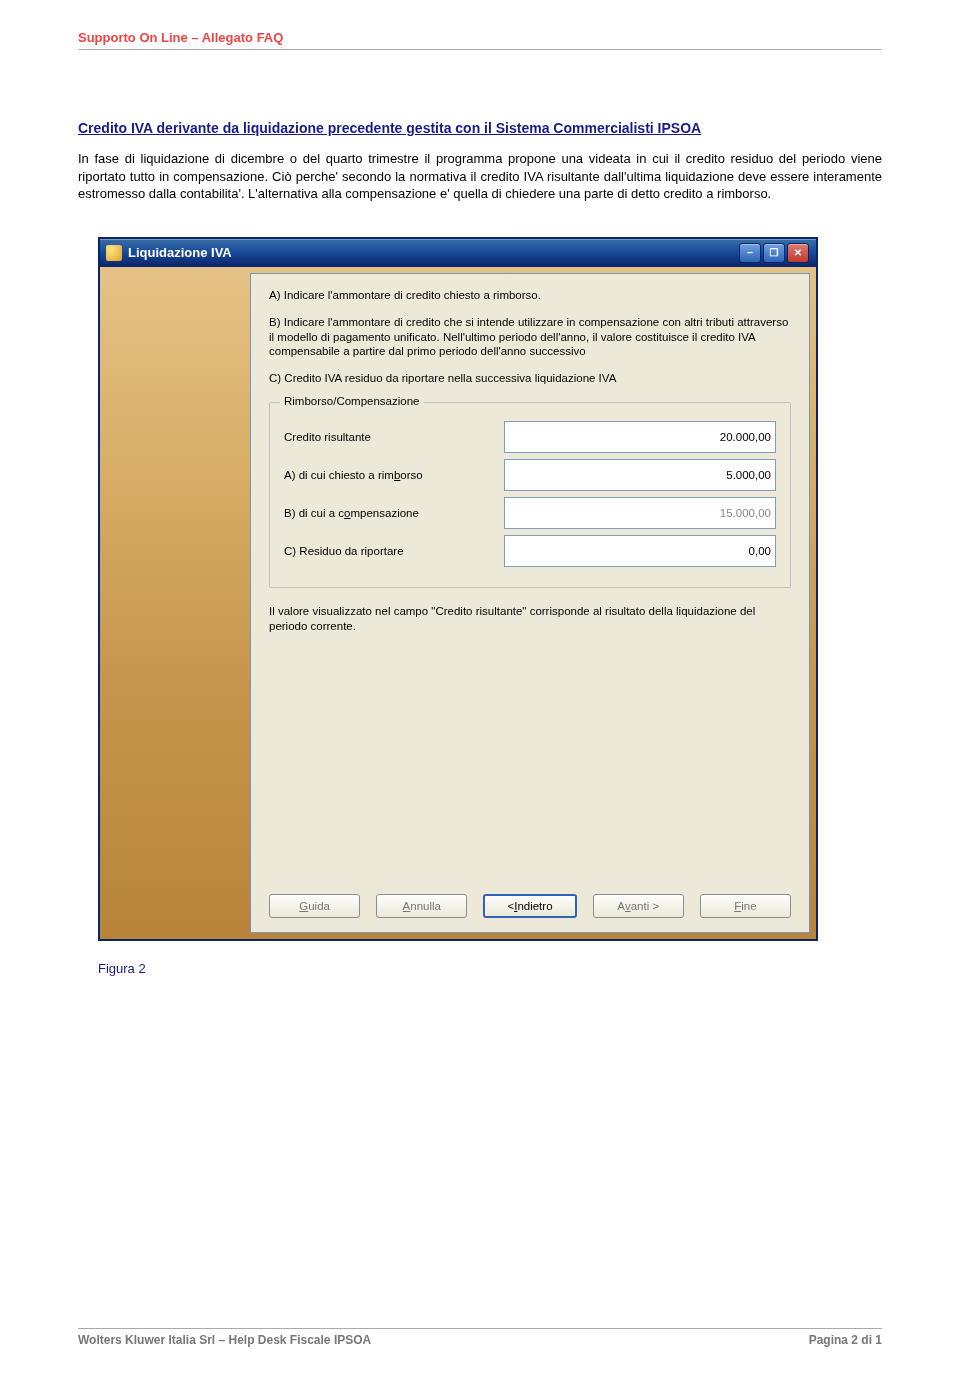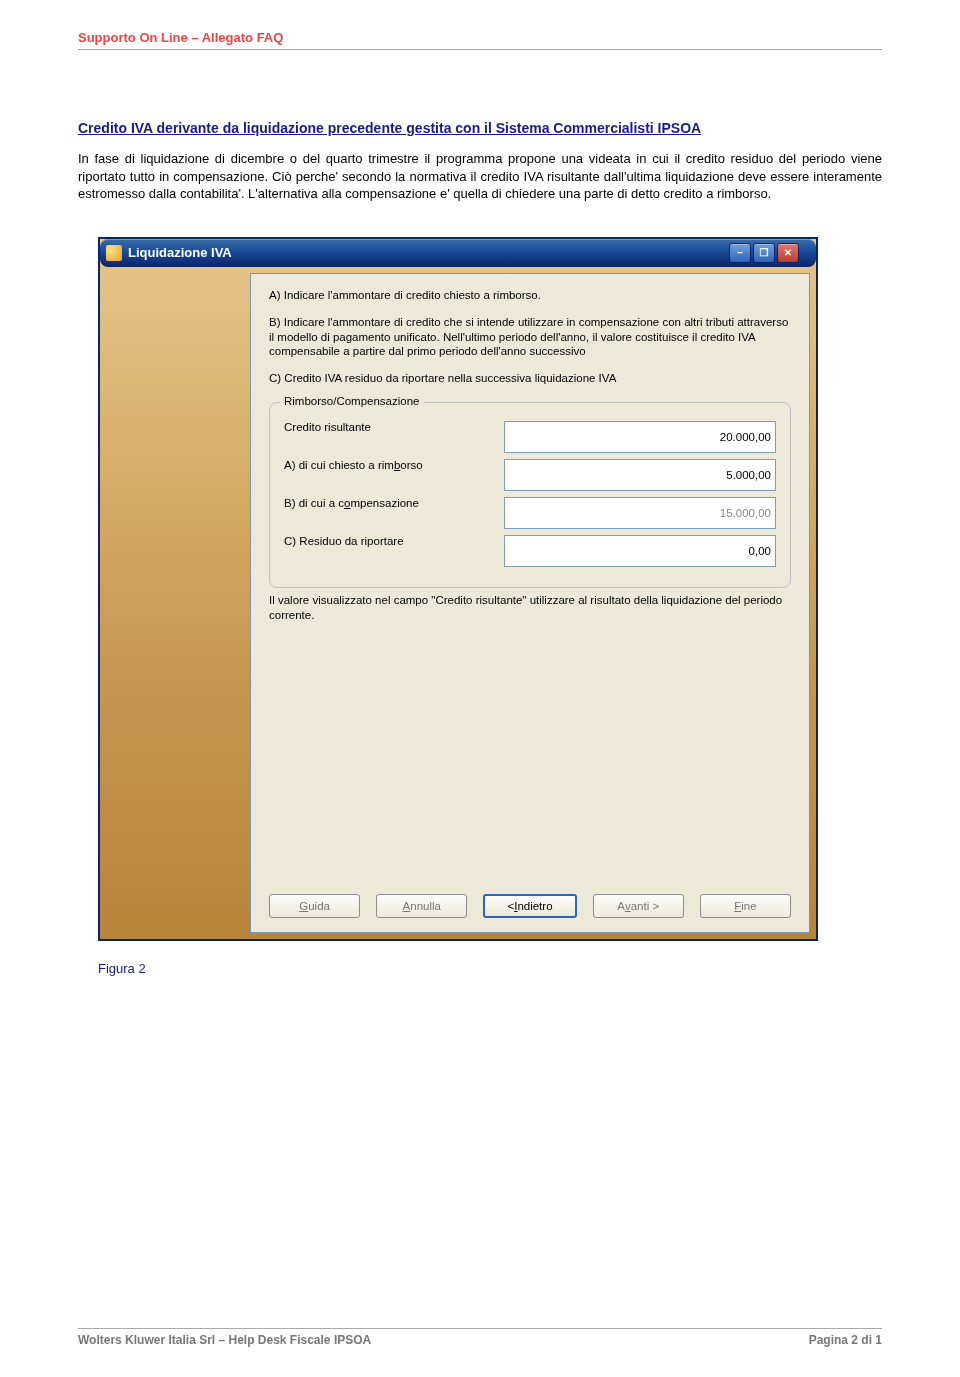--- a/index.html
+++ b/index.html
@@ -43,26 +43,25 @@
   .app-window {
     border: 2px solid #0a246a;
     background: linear-gradient(#e6c58a, #d9b06a 30%, #c89850 60%, #b7843a);
     font-family: Tahoma, Verdana, sans-serif;
   }
   .titlebar {
     height: 28px;
     background: linear-gradient(#3a6ea5, #1c4f9c 40%, #0a246a);
     display: flex;
     align-items: center;
-    padding: 0 17px 0 6px;
+    padding: 0 7px 0 6px;
     color: #fff;
     font-weight: bold;
     font-size: 13px;
     box-shadow: inset 0 1px 0 rgba(255,255,255,0.3);
-    border-radius: 8px;
   }
   .titlebar .app-icon {
     width: 16px; height: 16px;
     background: radial-gradient(circle at 30% 30%, #ffe680, #e0a030);
     border-radius: 2px;
     margin-right: 6px;
   }
   .titlebar .spacer { flex: 1; }
   .win-btn {
     width: 22px; height: 20px;
@@ -82,35 +81,35 @@
     padding: 14px 18px 14px 18px;
     min-height: 660px;
     display: flex;
     flex-direction: column;
     font-size: 11.5px;
     color: #000;
   }
   .instr { margin-bottom: 12px; line-height: 1.3; }
   .fieldset {
     border: 1px solid #c0c0c0;
-    border-radius: 8px;
+    border-radius: 2px;
     padding: 12px 14px 14px 14px;
-    margin: 4px 0 1px 0;
+    margin: 4px 0 12px 0;
     position: relative;
   }
   .fieldset-legend {
     position: absolute;
     top: -8px; left: 10px;
     background: #ece9d8;
     padding: 0 4px;
     font-size: 11.5px;
   }
   .frow {
     display: flex;
-    align-items: flex-start;
+    align-items: center;
     margin: 6px 0;
   }
   .frow .flabel { flex: 0 0 220px; }
   .frow .flabel .accel { text-decoration: underline; }
   .frow .finput {
     flex: 1;
     height: 32px;
     border: 1px solid #7f9db9;
     background: #fff;
     text-align: right;
@@ -203,21 +202,21 @@
             <span class="flabel"><span>B) di cui a c</span><span class="accel">o</span><span>mpensazione</span></span>
             <input class="finput disabled" readonly="" value="15.000,00" style="">
           </div>
 
           <div class="frow">
             <span class="flabel">C) Residuo da riportare</span>
             <input class="finput" readonly="" value="0,00" style="">
           </div>
         </div>
 
-        <div class="note">Il valore visualizzato nel campo "Credito risultante" utilizzare al risultato della liquidazione del periodo corrente.</div>
+        <div class="note">Il valore visualizzato nel campo "Credito risultante" corrisponde al risultato della liquidazione del periodo corrente.</div>
 
         <div class="btn-row">
           <div class="btn">
               <span class="accel">G</span>
               <span>uida</span>
             </div>
           <div class="btn">
               <span class="accel">A</span>
               <span>nnulla</span>
             </div>

